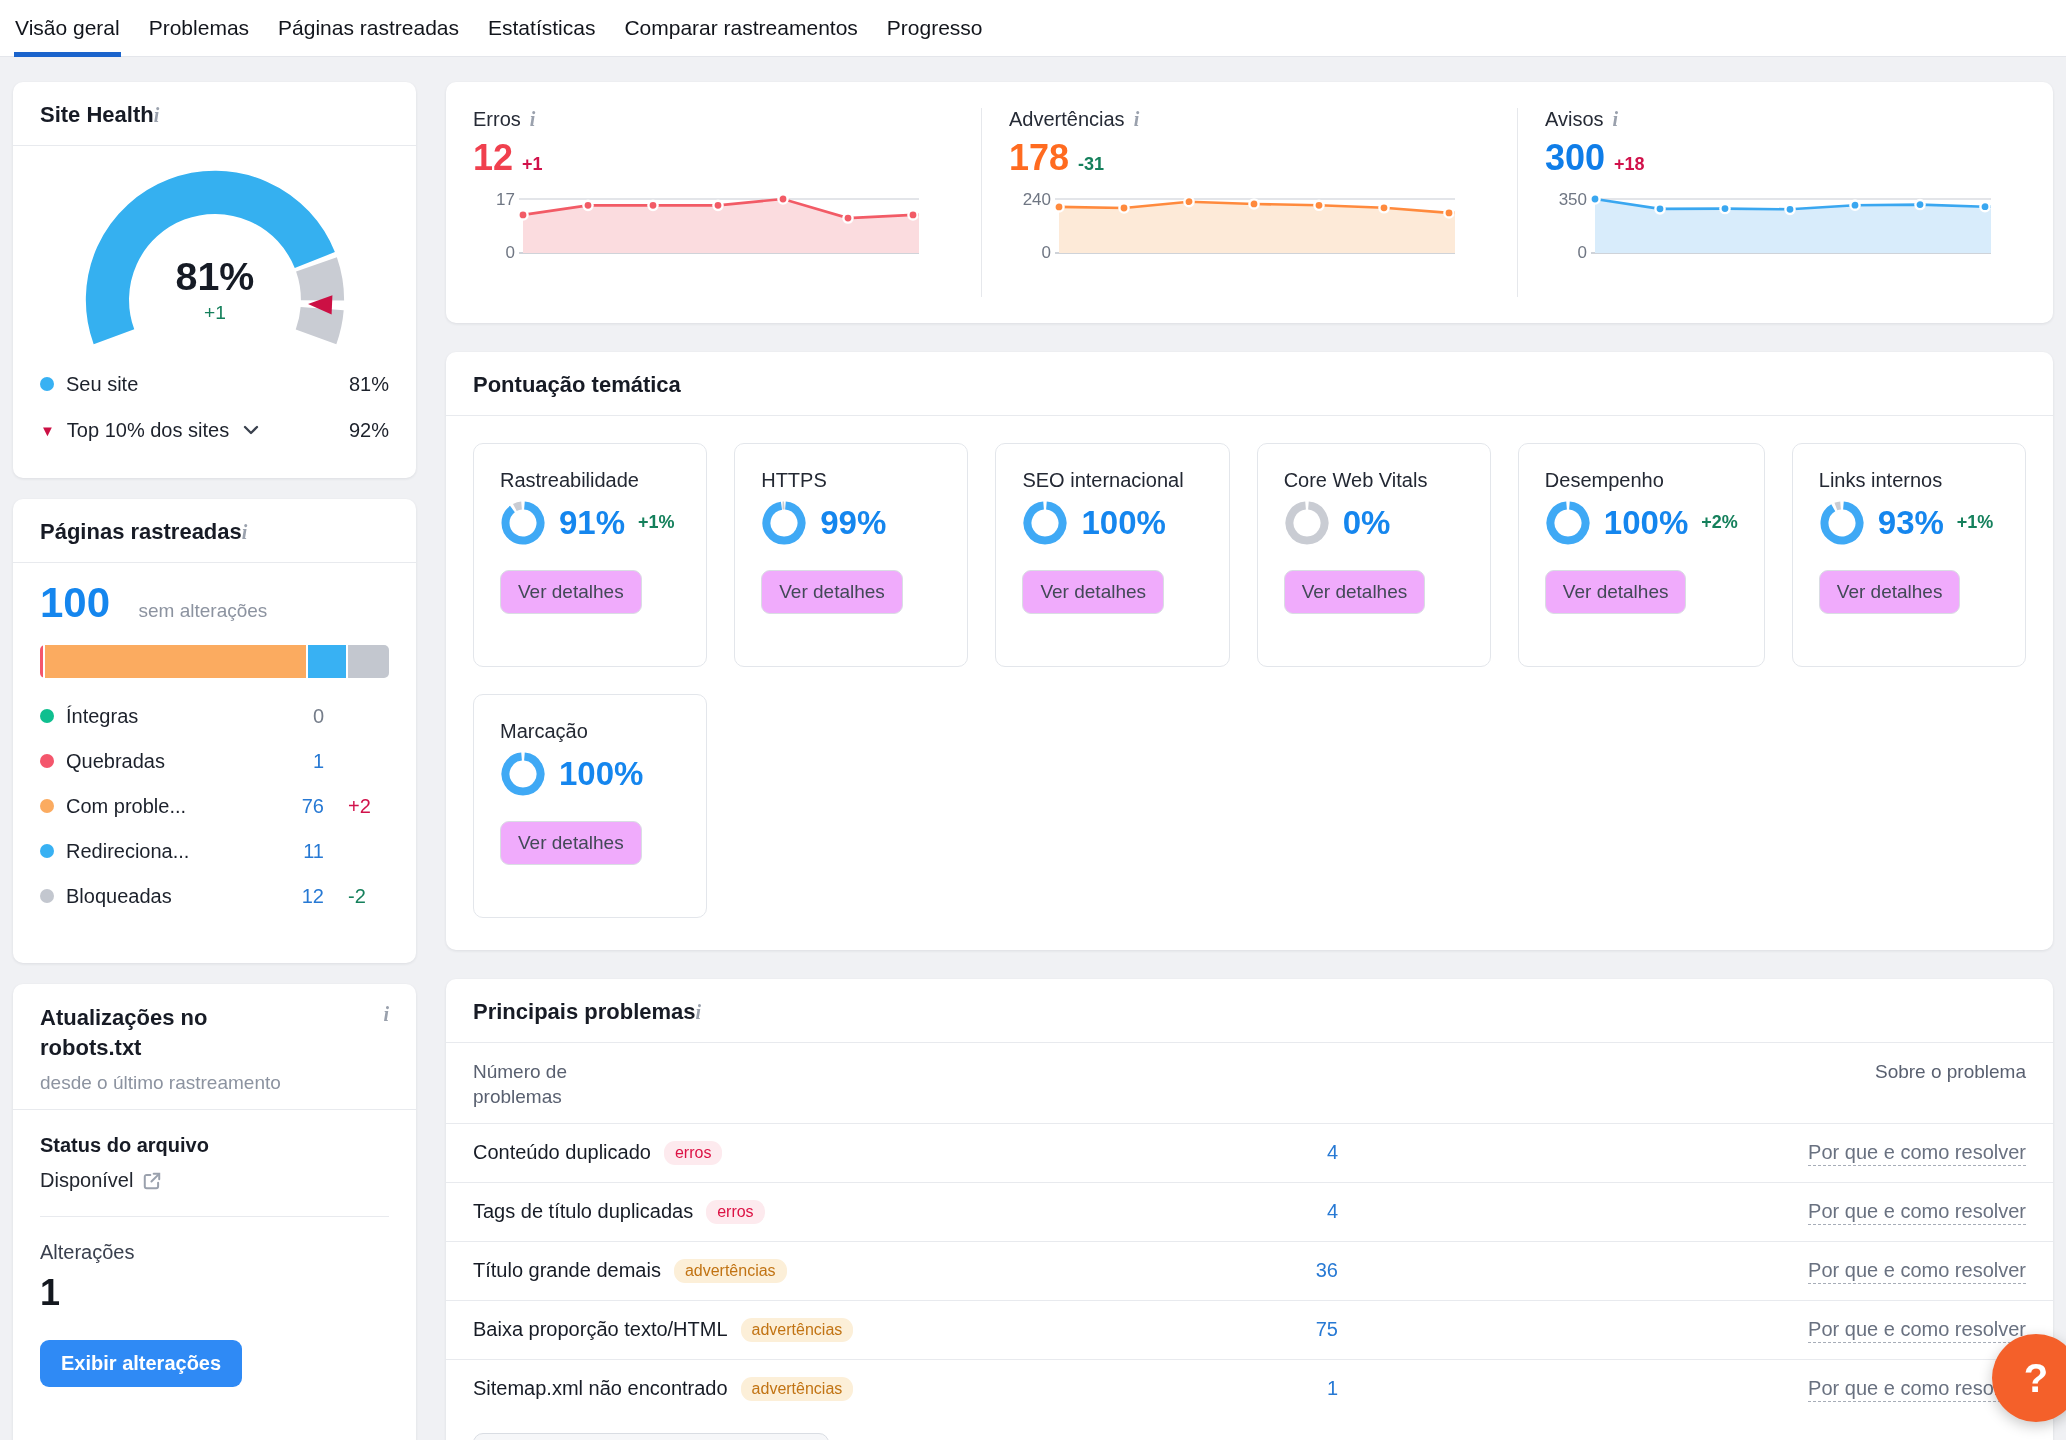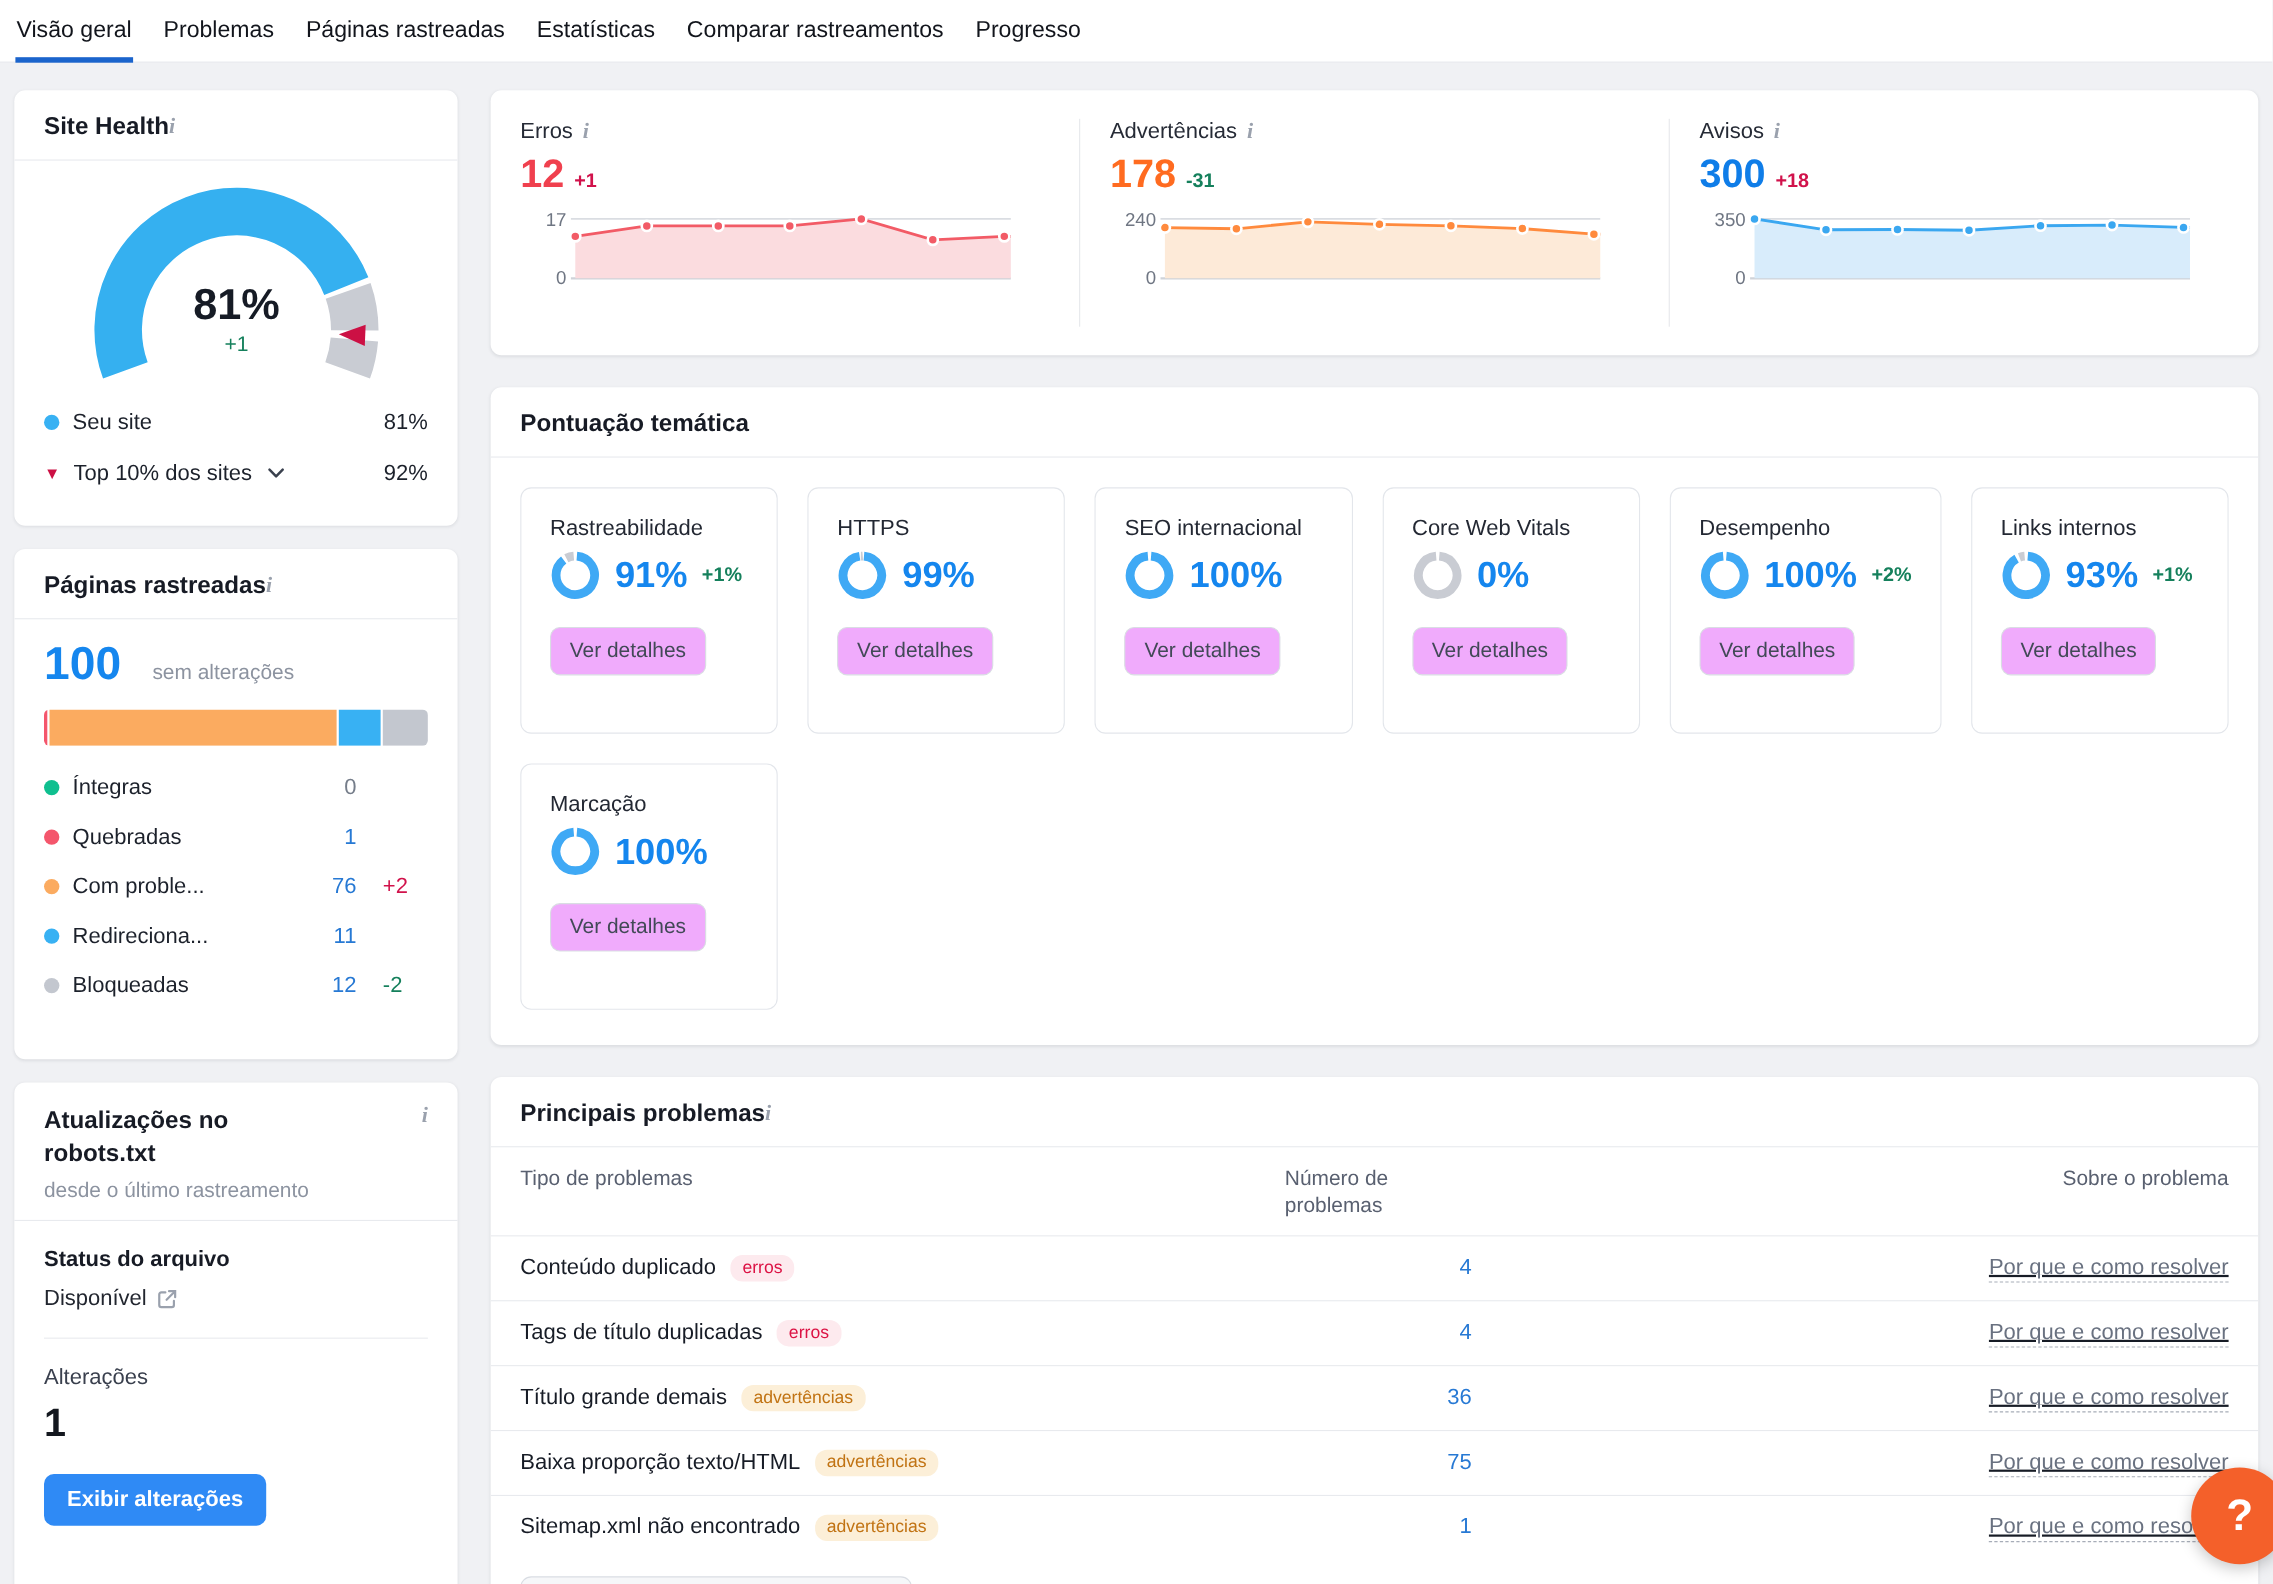--- a/index.html
+++ b/index.html
@@ -88,21 +88,21 @@
   
   .is-card{height:620px;overflow:hidden;}
   .is-header{display:flex;padding:16px 27px 13px;font-size:19px;color:#596070;line-height:1.35;}
   .is-col1{width:695px;flex:none;}
   .is-col2{width:175px;flex:none;}
   .is-col3{flex:1;text-align:right;}
   .is-row{display:flex;align-items:center;height:59px;padding:0 27px;border-top:1px solid #e8eaee;
     font-size:20px;color:#171c26;}
   .is-type{display:flex;align-items:center;gap:13px;width:695px;flex:none;}
   .is-count{width:175px;flex:none;text-align:right;padding-right:5px;color:#2779d4;cursor:pointer;}
-  .is-link{flex:1;text-align:right;text-decoration:underline;}
+  .is-link{flex:1;text-align:right;}
   .is-link span{color:#697180;border-bottom:1px dashed #a7adb8;padding-bottom:2px;cursor:pointer;}
   .badge{font-size:16px;padding:3px 11px;border-radius:11px;white-space:nowrap;}
   .badge.error{background:#fdeaee;color:#dc1244;}
   .badge.warning{background:#fcefd8;color:#c17313;}
   .more-btn{margin:15px 0 0 27px;width:356px;height:58px;background:#f6f7f9;
     border:1px solid #d9dde3;border-radius:10px;cursor:pointer;}
   
   .help-fab{position:fixed;right:-14px;bottom:18px;width:88px;height:88px;border-radius:50%;
     background:#f4602a;color:#fff;display:flex;align-items:center;justify-content:center;
     font-size:40px;font-weight:700;box-shadow:0 4px 14px rgba(0,0,0,.22);cursor:pointer;}
@@ -412,21 +412,20 @@
         </div>
       </div>
     </section>
 
     <section class="card is-card">
       <div class="card-head">
         <h2>Principais problemas</h2>
         <i class="info">i</i>
       </div>
       <div class="is-header">
-        <div class="is-col1">Tipo de problemas</div>
         <div class="is-col2">Número de problemas</div>
         <div class="is-col3">Sobre o problema</div>
       </div>
       <div class="is-row">
         <div class="is-type">
           <span>Conteúdo duplicado</span>
           <span class="badge error">erros</span>
         </div>
         <div class="is-count">4</div>
         <div class="is-link"><span>Por que e como resolver</span></div>

